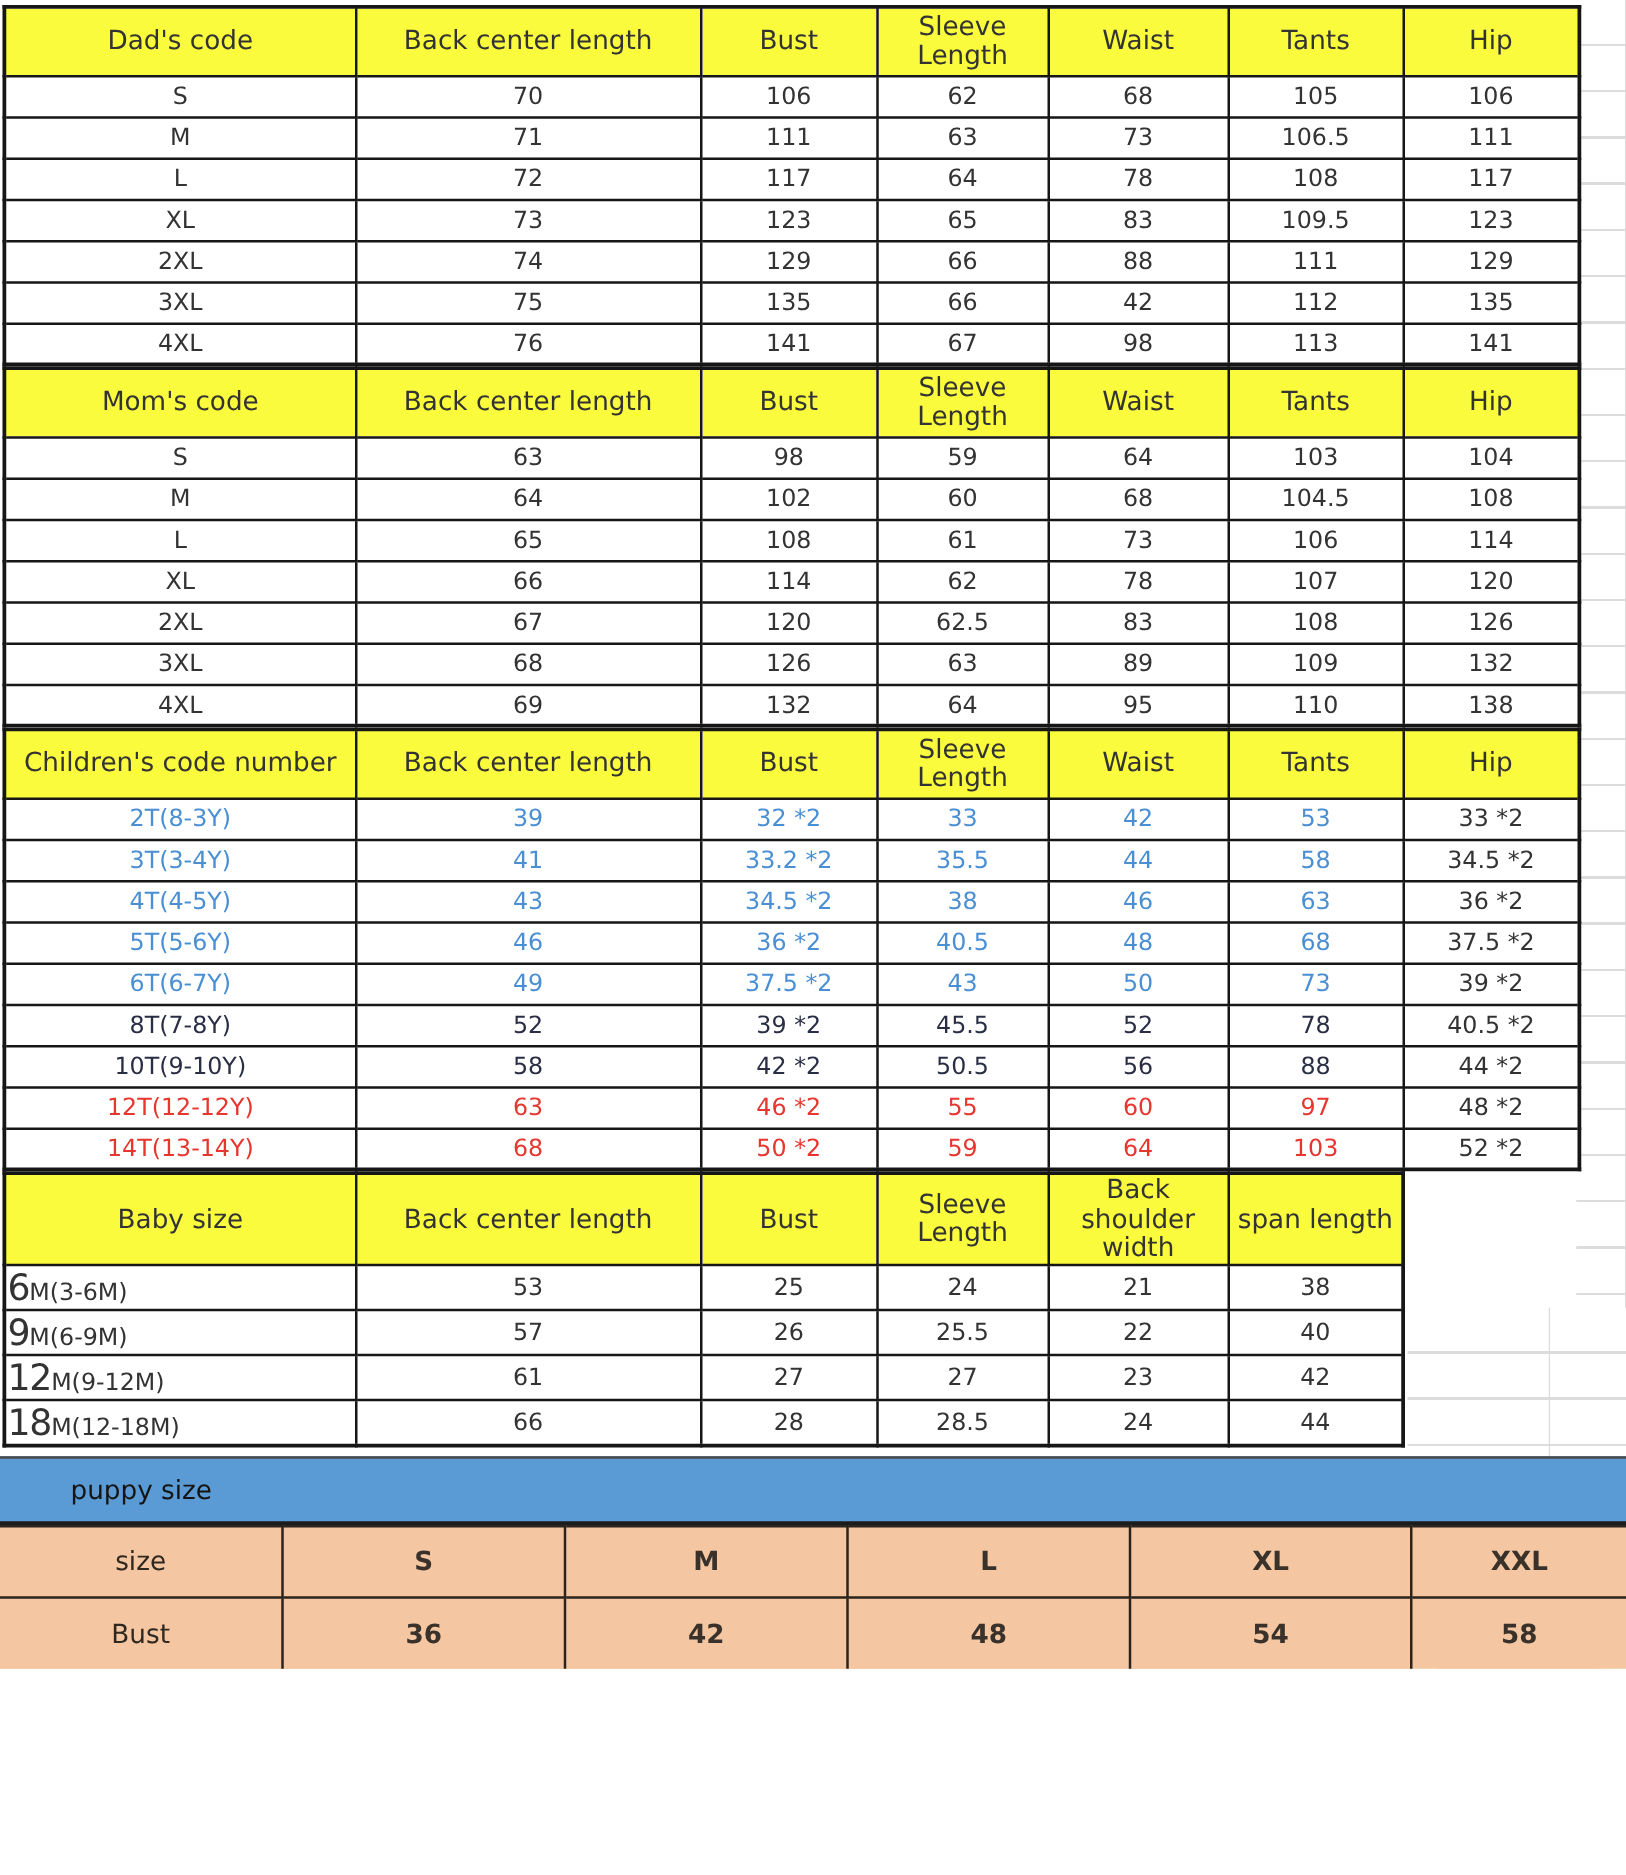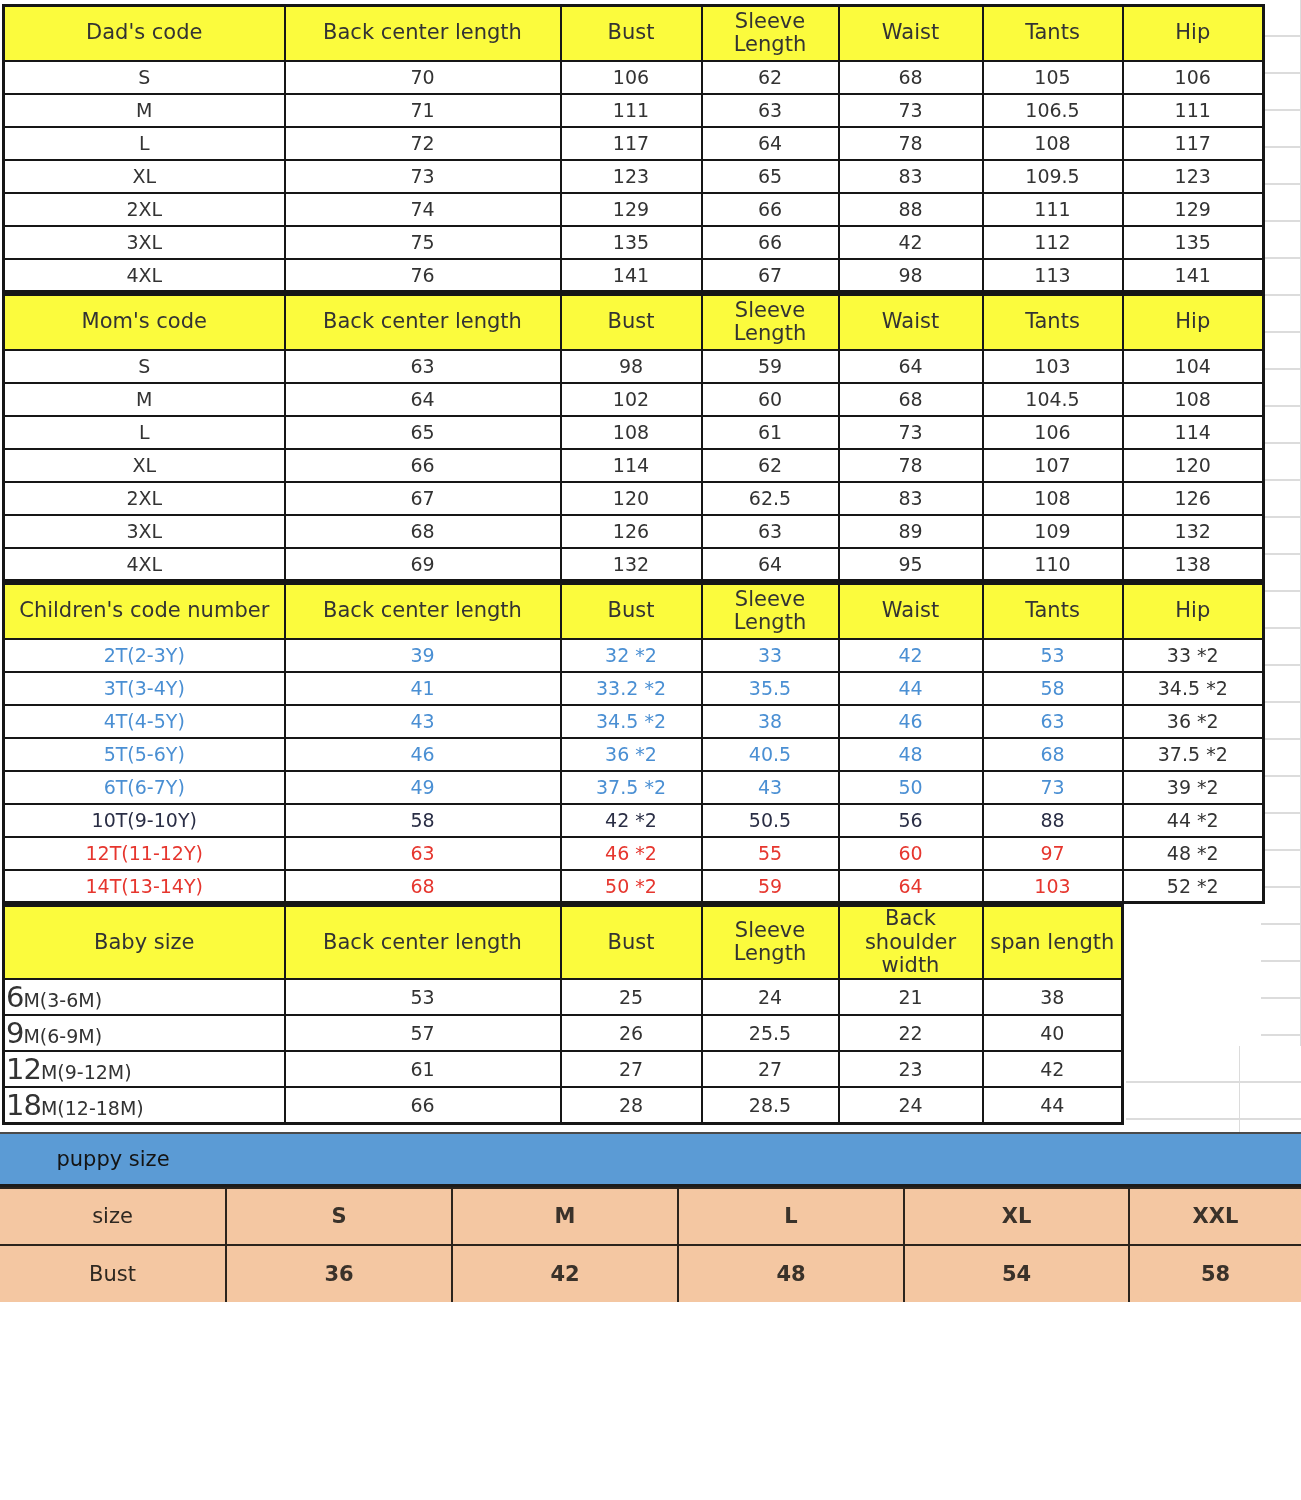--- a/index.html
+++ b/index.html
@@ -281,21 +281,21 @@
           <th>Bust</th>
           <th>Sleeve
 Length</th>
           <th>Waist</th>
           <th>Tants</th>
           <th>Hip</th>
         </tr>
       </thead>
     <tbody>
         <tr>
-          <td class="t-blue">2T(2-3Y)</td>
+          <td class="t-blue">2T(8-3Y)</td>
           <td class="t-blue">39</td>
           <td class="t-blue">32 *2</td>
           <td class="t-blue">33</td>
           <td class="t-blue">42</td>
           <td class="t-blue">53</td>
           <td class="t-dark">33 *2</td>
         </tr>
         <tr>
           <td class="t-blue">3T(3-4Y)</td>
           <td class="t-blue">41</td>
@@ -326,30 +326,39 @@
         <tr>
           <td class="t-blue">6T(6-7Y)</td>
           <td class="t-blue">49</td>
           <td class="t-blue">37.5 *2</td>
           <td class="t-blue">43</td>
           <td class="t-blue">50</td>
           <td class="t-blue">73</td>
           <td class="t-dark">39 *2</td>
         </tr>
         <tr>
+          <td class="t-navy">8T(7-8Y)</td>
+          <td class="t-navy">52</td>
+          <td class="t-navy">39 *2</td>
+          <td class="t-navy">45.5</td>
+          <td class="t-navy">52</td>
+          <td class="t-navy">78</td>
+          <td class="t-dark">40.5 *2</td>
+        </tr>
+        <tr>
           <td class="t-navy">10T(9-10Y)</td>
           <td class="t-navy">58</td>
           <td class="t-navy">42 *2</td>
           <td class="t-navy">50.5</td>
           <td class="t-navy">56</td>
           <td class="t-navy">88</td>
           <td class="t-dark">44 *2</td>
         </tr>
         <tr>
-          <td class="t-red">12T(11-12Y)</td>
+          <td class="t-red">12T(12-12Y)</td>
           <td class="t-red">63</td>
           <td class="t-red">46 *2</td>
           <td class="t-red">55</td>
           <td class="t-red">60</td>
           <td class="t-red">97</td>
           <td class="t-dark">48 *2</td>
         </tr>
         <tr>
           <td class="t-red">14T(13-14Y)</td>
           <td class="t-red">68</td>

